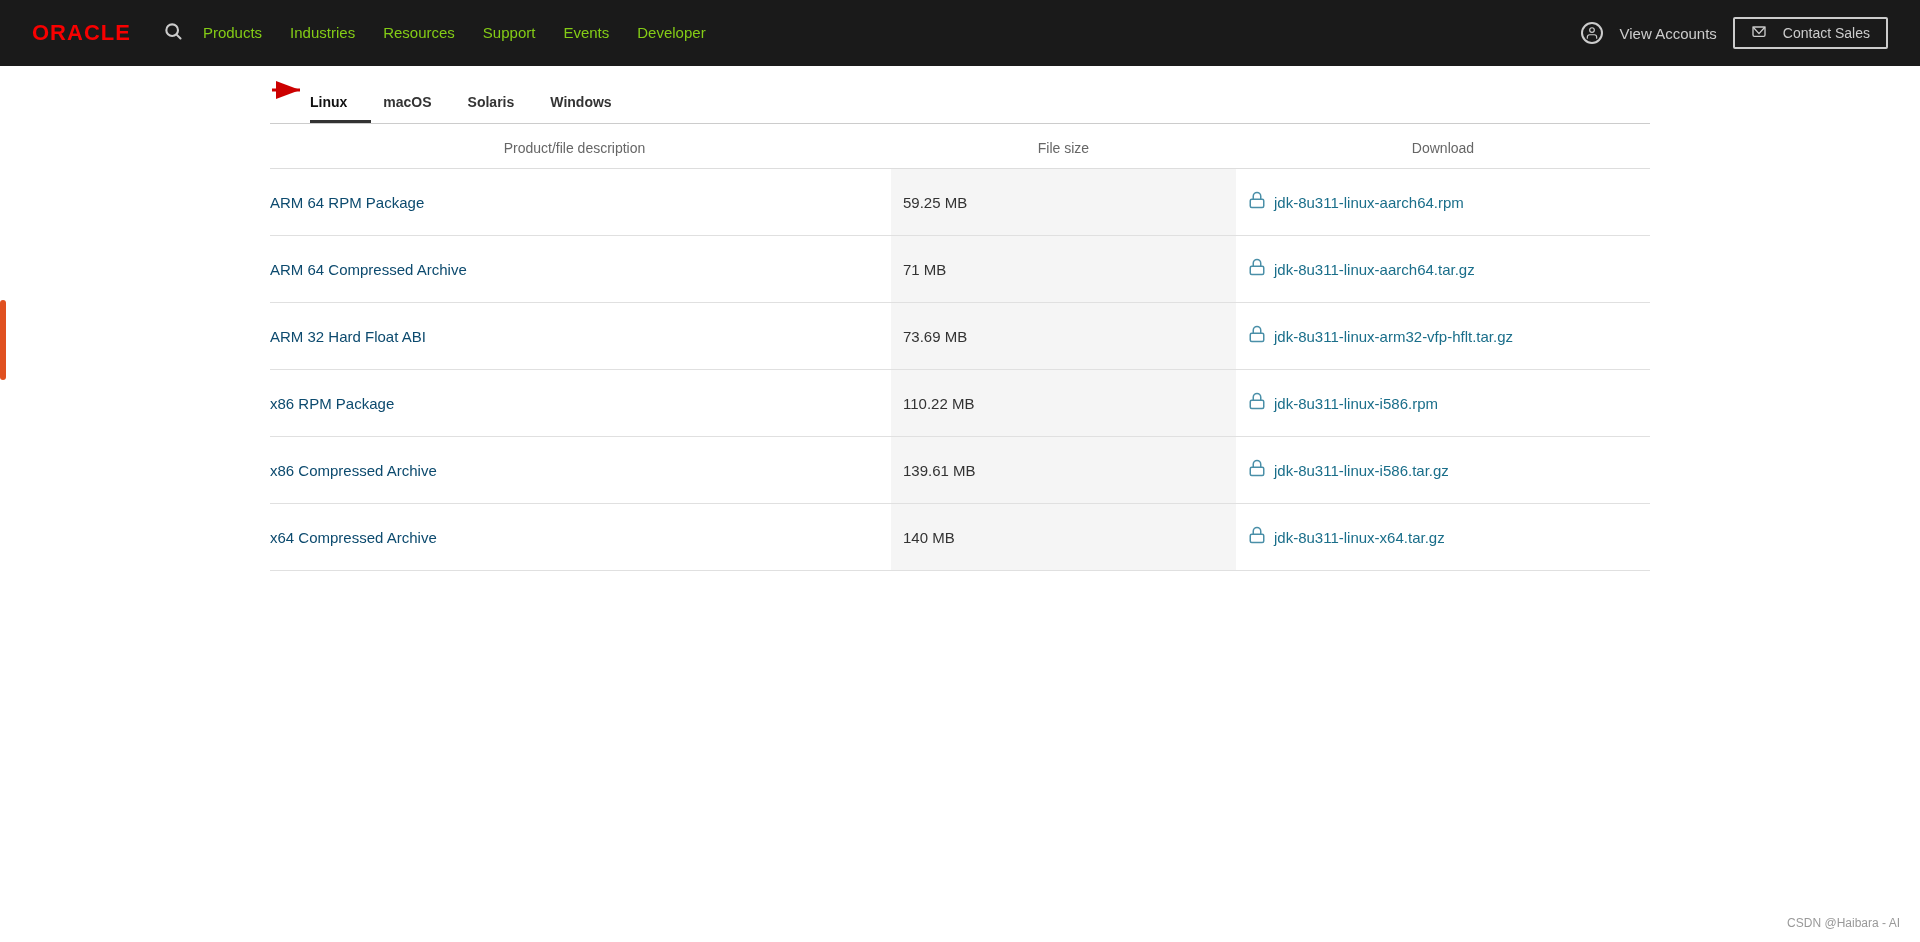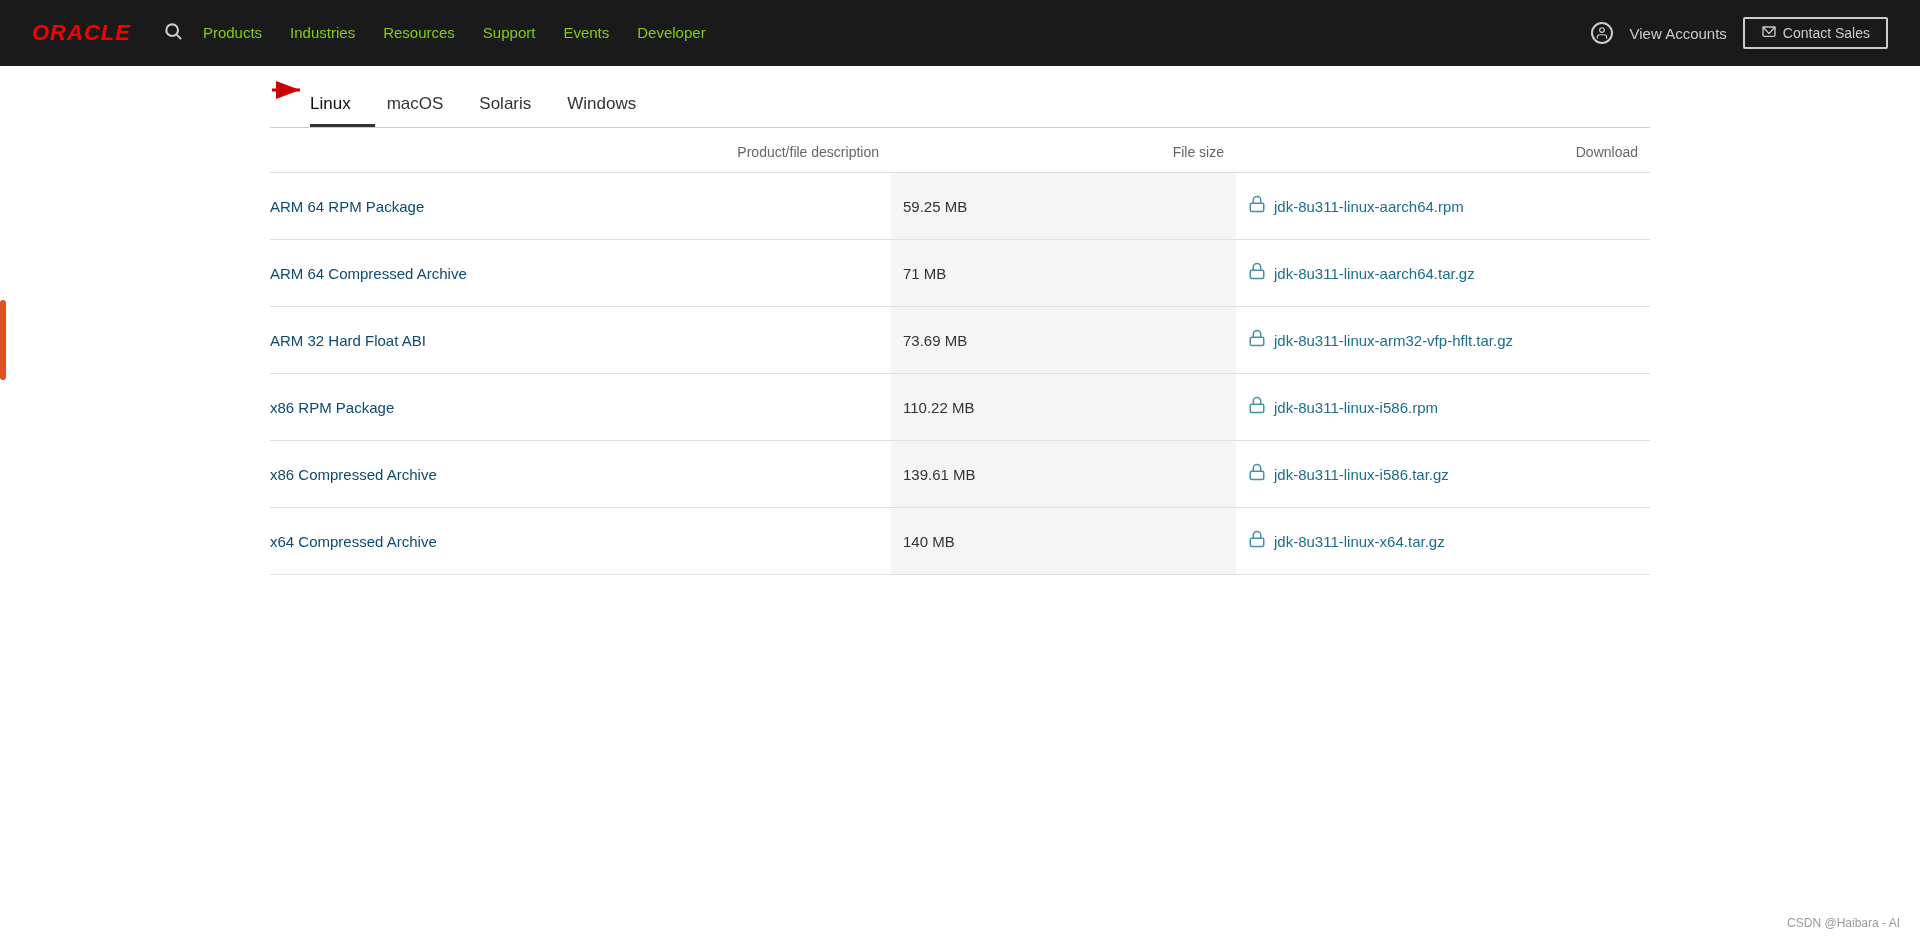--- a/index.html
+++ b/index.html
@@ -15,21 +15,20 @@
       gap: 0;
     }
     .navbar-brand {
       margin-right: 32px;
     }
     .oracle-logo {
       font-size: 22px;
       font-weight: 700;
       color: #f80000;
       letter-spacing: 1px;
-      font-style: italic;
     }
     .navbar-search {
       margin-right: 20px;
       color: #ccc;
       cursor: pointer;
       font-size: 18px;
     }
     .navbar-links {
       display: flex;
       gap: 28px;
@@ -69,42 +68,42 @@
     .contact-sales-btn {
       border: 2px solid #ccc;
       color: #ccc;
       background: transparent;
       padding: 6px 16px;
       font-size: 14px;
       cursor: pointer;
       border-radius: 2px;
       display: flex;
       align-items: center;
-      gap: 6px;
+      gap: 16px;
     }
 
     
     .content {
       max-width: 1460px;
       margin: 0 auto;
       padding: 0 40px;
     }
 
     
     .tabs-section {
       padding-top: 16px;
       display: flex;
       align-items: flex-end;
       gap: 0;
       position: relative;
     }
     .tab {
       padding: 12px 24px 10px 0;
-      font-size: 17px;
-      font-weight: 400;
+      font-size: 14px;
+      font-weight: 700;
       color: #333;
       cursor: pointer;
       border-bottom: 3px solid transparent;
       margin-right: 12px;
     }
     .tab.active {
       border-bottom: 3px solid #333;
       color: #111;
     }
 
@@ -115,21 +114,21 @@
       margin: 0;
     }
 
     
     .download-table {
       width: 100%;
       border-collapse: collapse;
       margin-top: 0;
     }
     .download-table thead tr th {
-      text-align: right;
+      text-align: center;
       font-weight: 400;
       font-size: 14px;
       color: #666;
       padding: 16px 12px 12px 12px;
       border-bottom: 1px solid #ddd;
     }
     .download-table thead tr th:first-child { padding-left: 0; width: 45%; }
     .download-table thead tr th:nth-child(2) { width: 25%; }
     .download-table thead tr th:nth-child(3) { width: 30%; }
 

